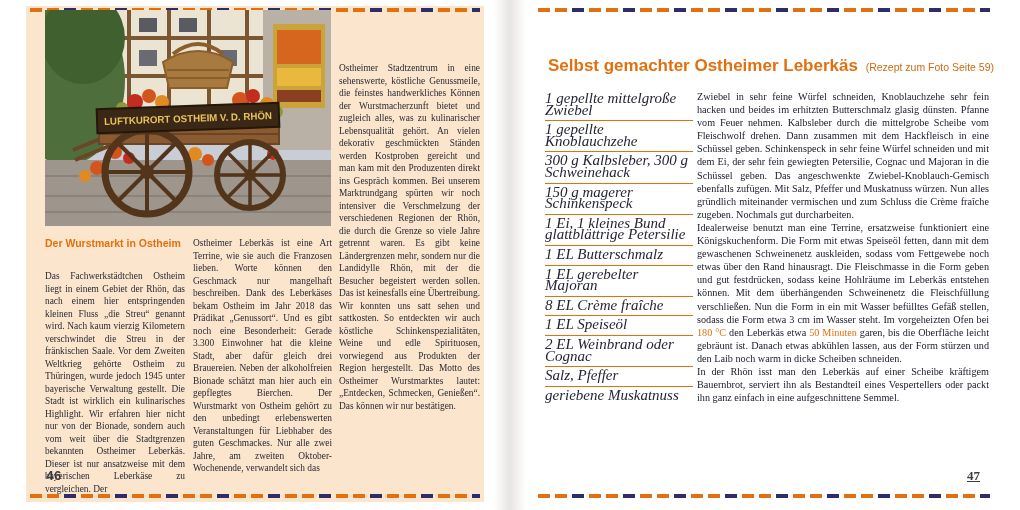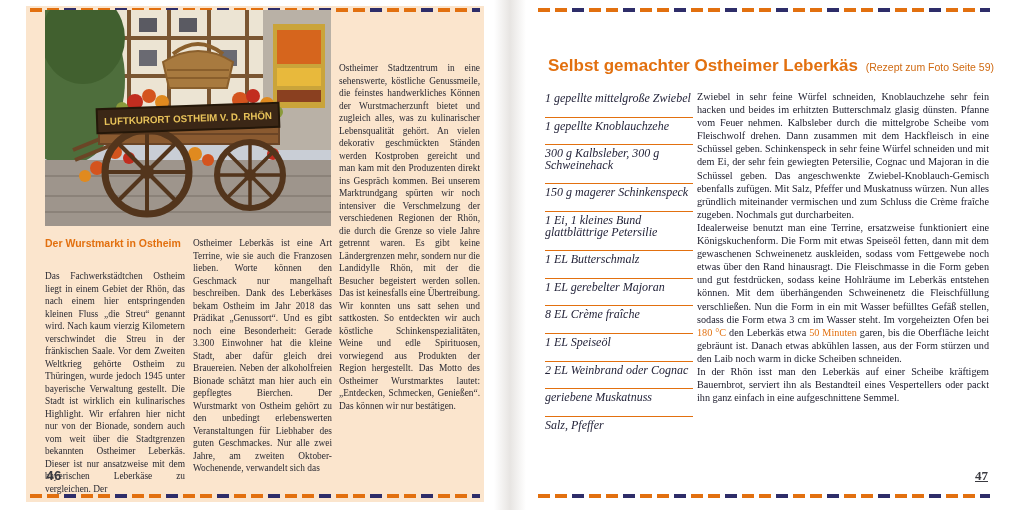--- a/index.html
+++ b/index.html
@@ -38,36 +38,36 @@
   .col2     { left:193px; top:237px; width:139px; }
   .col3     { left:339px; top:62px;  width:141px; }
   .art-heading {
     font-family:"Liberation Sans", sans-serif;
     color:#e2700f; font-weight:bold; font-size:10.5px; line-height:13px;
     margin-bottom:20px;
   }
 
   .page-number { position:absolute; bottom:26px; font-size:13px; font-weight:bold; color:#3a3a40; }
   .pn-left  { left:46px;font-family:Liberation Mono, monospace; }
-  .pn-right { right:32px;text-decoration:underline; }
+  .pn-right { right:40px;text-decoration:underline; }
 
   .recipe-title {
     position:absolute; left:38px; top:56px; width:450px;
     font-family:"Liberation Sans", sans-serif;
     color:#e2700f; font-size:17px; font-weight:bold; line-height:20px;
     white-space:nowrap;
   }
   .title-suffix { font-size:10.5px; font-weight:normal; color:#d06a12; margin-left:3px; }
 
   .ingredients {
     position:absolute; left:35px; top:90px; width:148px; list-style:none;
   }
   .ingredients li {
-    font-style:italic; font-size:12px; line-height:11.6px; color:#24243a;
-    padding:3px 0 12px; border-bottom:1px solid #e2700f;
+    font-style:italic; font-size:15px; line-height:11.6px; color:#24243a;
+    padding:3px 0 4px; border-bottom:1px solid #e2700f;
   }
   .ingredients li:last-child { border-bottom:none; }
 
   .instructions {
     position:absolute; left:187px; top:90px; width:292px;
     font-size:10.2px; line-height:13.1px; text-align:justify; color:#202030;
     hyphens:auto;
   }
   .instructions p { margin:0; }
   .instructions .hl { color:#e2700f; }
@@ -208,22 +208,22 @@
         <li>1 gepellte mittelgroße Zwiebel</li>
         <li>1 gepellte Knoblauchzehe</li>
         <li>300 g Kalbsleber, 300 g Schweinehack</li>
         <li>150 g magerer Schinkenspeck</li>
         <li>1 Ei, 1 kleines Bund glattblättrige Petersilie</li>
         <li>1 EL Butterschmalz</li>
         <li>1 EL gerebelter Majoran</li>
         <li>8 EL Crème fraîche</li>
         <li>1 EL Speiseöl</li>
         <li>2 EL Weinbrand oder Cognac</li>
+        <li>Salz, Pfeffer</li>
         <li>geriebene Muskatnuss</li>
-        <li>Salz, Pfeffer</li>
       </ul>
 
     <div class="instructions">
         <p><span>Zwiebel in sehr feine Würfel schneiden, Knoblauchzehe sehr fein hacken und beides im erhitzten Butterschmalz glasig dünsten. Pfanne vom Feuer nehmen. Kalbsleber durch die mittelgrobe Scheibe vom Fleischwolf drehen. Dann zusammen mit dem Hackfleisch in eine Schüssel geben. Schinkenspeck in sehr feine Würfel schneiden und mit dem Ei, der sehr fein gewiegten Petersilie, Cognac und Majoran in die Schüssel geben. Das angeschwenkte Zwiebel-Knoblauch-Gemisch ebenfalls zufügen. Mit Salz, Pfeffer und Muskatnuss würzen. Nun alles gründlich miteinander vermischen und zum Schluss die Crème fraîche zugeben. Nochmals gut durcharbeiten.</span></p>
         <p><span>Idealerweise benutzt man eine Terrine, ersatzweise funktioniert eine Königskuchenform. Die Form mit etwas Speiseöl fetten, dann mit dem gewaschenen Schweinenetz auskleiden, sodass vom Fettgewebe noch etwas über den Rand hinausragt. Die Fleischmasse in die Form geben und gut festdrücken, sodass keine Hohlräume im Leberkäs entstehen können. Mit dem überhängenden Schweinenetz die Fleischfüllung verschließen. Nun die Form in ein mit Wasser befülltes Gefäß stellen, sodass die Form etwa 3 cm im Wasser steht. Im vorgeheizten Ofen bei </span><span class="hl">180 °C</span><span> den Leberkäs etwa </span><span class="hl">50 Minuten</span><span> garen, bis die Oberfläche leicht gebräunt ist. Danach etwas abkühlen lassen, aus der Form stürzen und den Laib noch warm in dicke Scheiben schneiden.</span></p>
         <p><span>In der Rhön isst man den Leberkäs auf einer Scheibe kräftigem Bauernbrot, serviert ihn als Bestandteil eines Vespertellers oder packt ihn ganz einfach in eine aufgeschnittene Semmel.</span></p>
       </div>
 
     <div class="page-number pn-right">47</div>
   </div>

